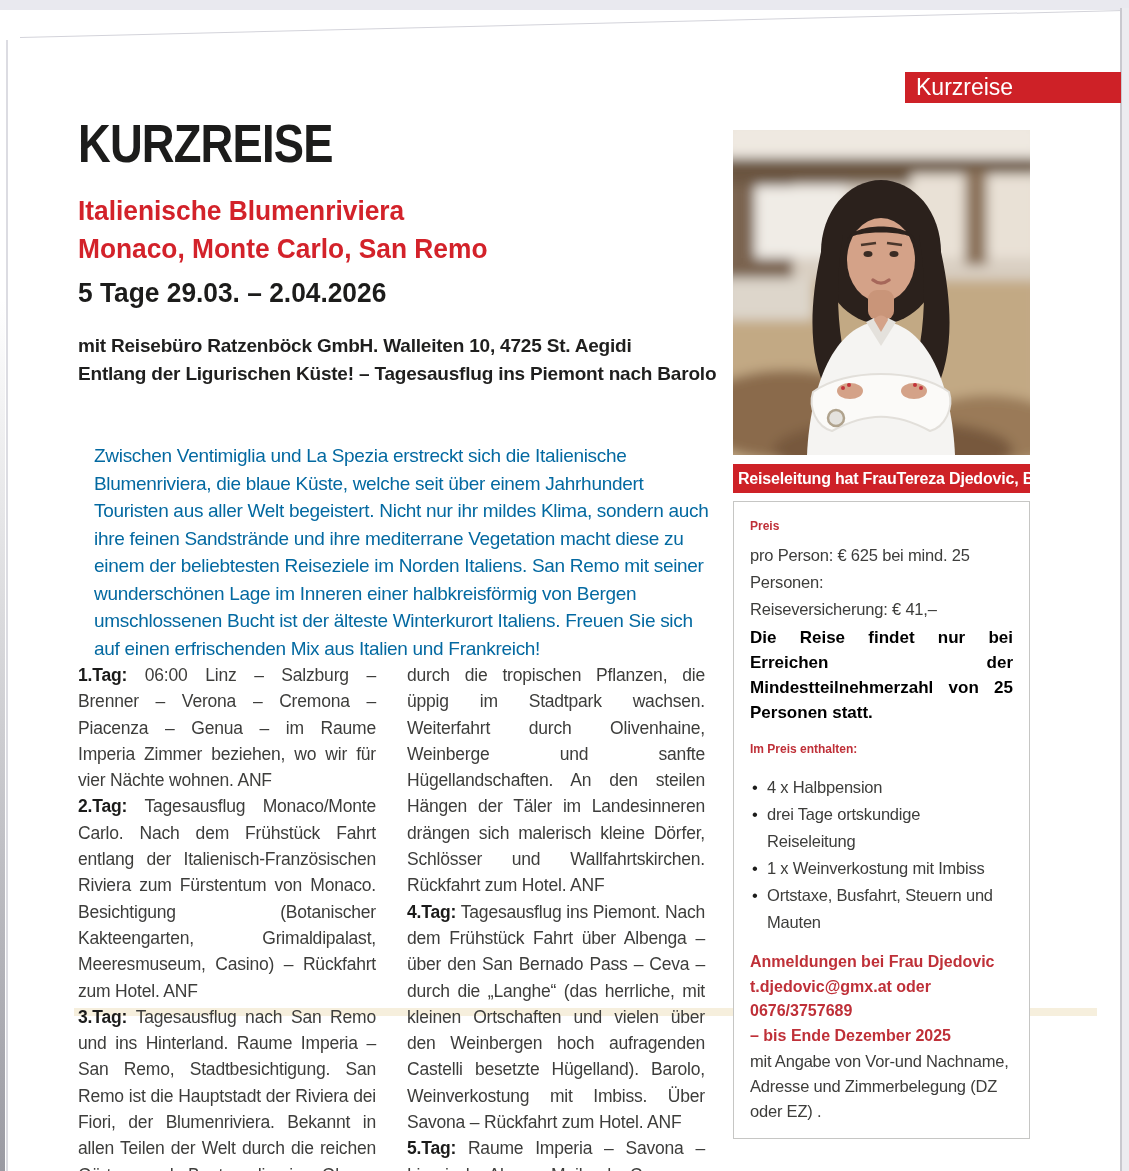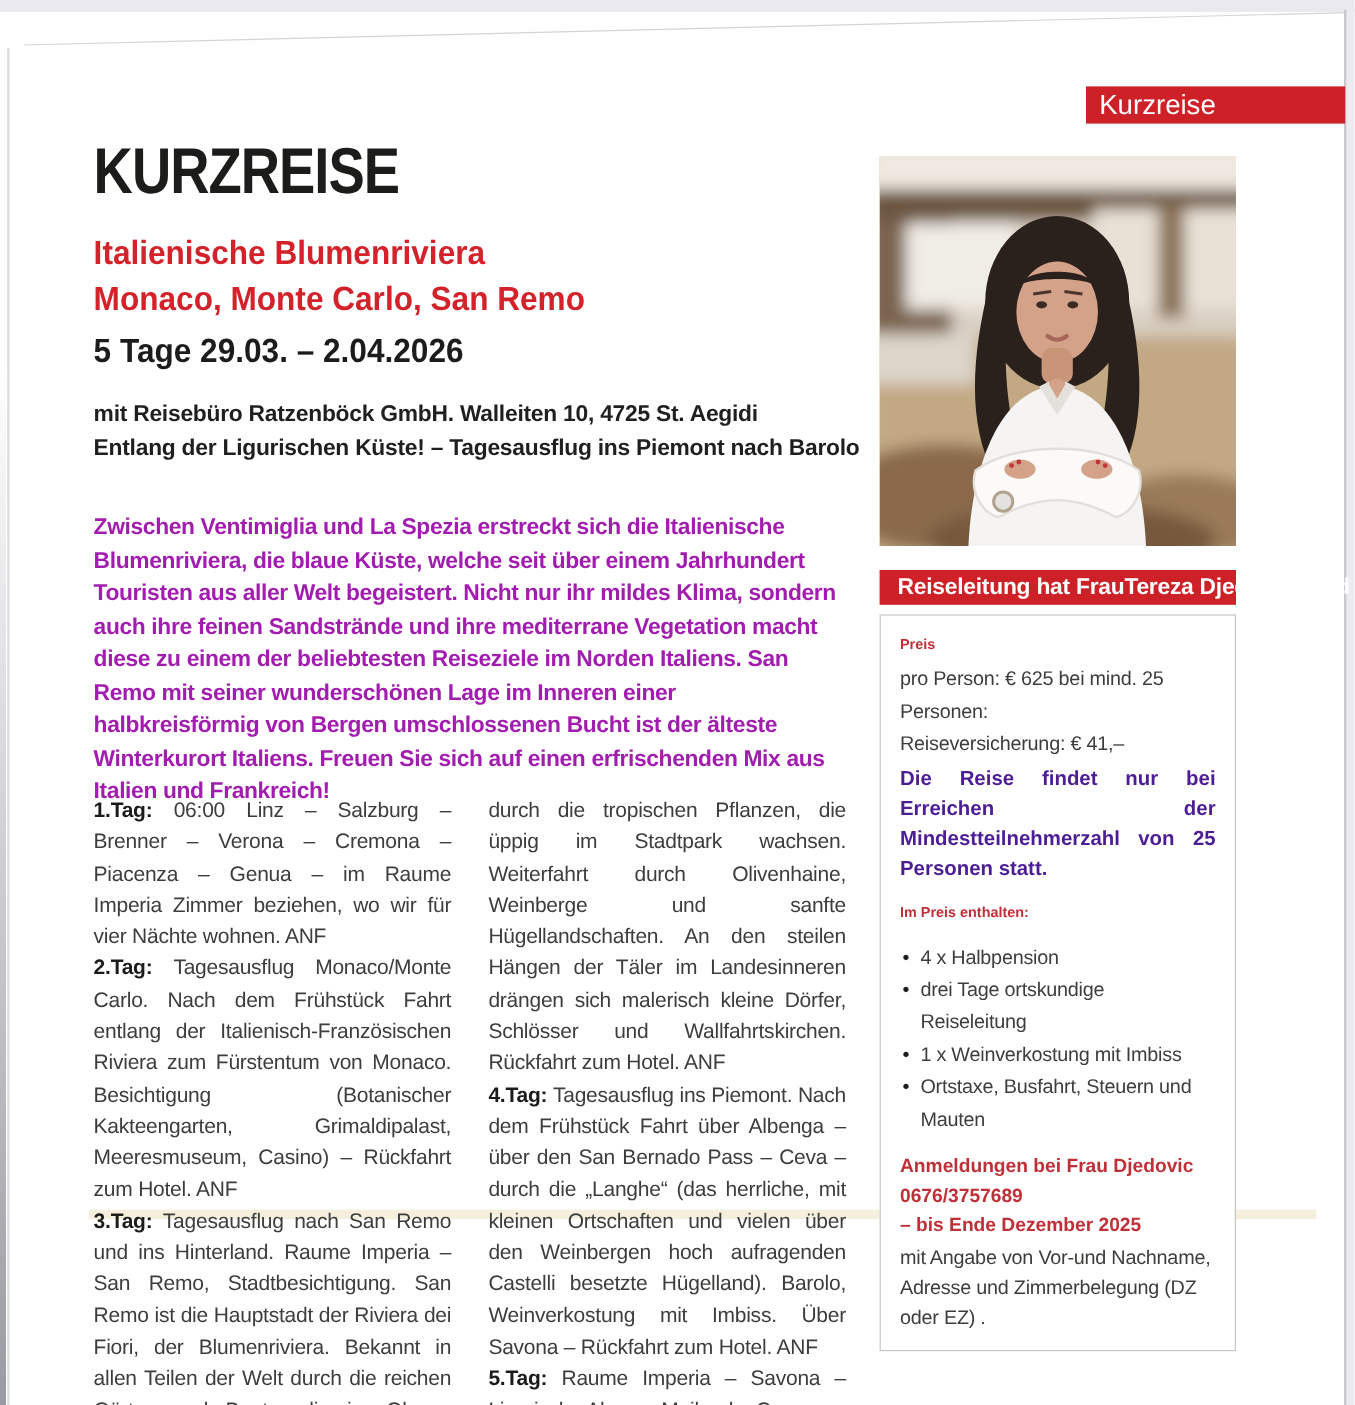--- a/index.html
+++ b/index.html
@@ -44,48 +44,48 @@
     font-size:28px;font-weight:bold;color:#1c1c1b;white-space:nowrap;
   }
   .date-line .sx{display:inline-block;transform:scaleX(.94);transform-origin:0 50%;}
   .info-lines{
     position:absolute;left:78px;top:332px;
     font-size:19px;line-height:28px;font-weight:bold;color:#1f1f1e;letter-spacing:-.2px;white-space:nowrap;
   }
 
   
   .intro{
-    position:absolute;left:78px;top:426px;width:624px;margin:0;
-    font-size:19px;line-height:27.5px;letter-spacing:-.3px;color:#a21caf;font-weight:bold;
+    position:absolute;left:78px;top:426px;width:624px;margin:16px;
+    font-size:19px;line-height:27.5px;letter-spacing:-.3px;color:#0369a1;
   }
 
   
   .columns{position:absolute;left:78px;top:662px;width:628px;display:flex;gap:31px;}
   .col{width:298px;text-align:justify;font-size:17.5px;line-height:26.3px;letter-spacing:-.2px;color:#3d3d3b;}
   .col p{margin:0;}
   .day-label{font-weight:bold;color:#1b1b1a;}
   .day-label:not(:empty)::after{content:" ";}
 
   
   .sidebar{position:absolute;left:733px;top:130px;width:297px;}
   .photo{width:297px;height:325px;overflow:hidden;background:#cbbda9;}
   .photo svg{display:block;}
   .photo-caption{
-    margin-top:20px;background:#ce2127;color:#fff;
-    font-size:19px;font-weight:bold;line-height:29px;height:29px;
-    padding:0 15px;letter-spacing:-.2px;white-space:nowrap;
+    margin-top:9px;background:#ce2127;color:#fff;
+    font-size:16px;font-weight:bold;line-height:29px;height:29px;
+    padding:0 5px;letter-spacing:-.2px;white-space:nowrap;
   }
   .price-box{
     margin-top:8px;border:1px solid #c6c6c4;background:#fff;
     padding:12px 16px 14px 16px;font-size:16.5px;color:#3d3d3b;
   }
   .red-h{color:#bf3038;font-weight:bold;font-size:12px;line-height:25px;margin:0 0 3px 0;}
   .red-h.included-h{margin-top:12px;margin-bottom:4px;}
   .pline{line-height:27px;letter-spacing:-.2px;}
-  .notice{margin:2px 0 0 0;font-weight:bold;color:#4c1d95;line-height:25px;font-size:17px;text-align:justify;}
+  .notice{margin:2px 0 0 0;font-weight:bold;color:#000000;line-height:25px;font-size:17px;text-align:justify;}
   .included-list{list-style:none;margin:12px 0 0 0;padding:0;}
   .included-list li{position:relative;padding-left:17px;line-height:27px;letter-spacing:-.2px;}
   .included-list li::before{content:"•";position:absolute;left:2px;color:#1d1d1b;}
   .registration{margin-top:14px;color:#bf3038;font-weight:bold;font-size:16px;}
   .registration .rline{line-height:24.5px;}
   .reg-note{margin:1px 0 0 0;line-height:25px;letter-spacing:-.2px;}
 </style>
 </head>
 <body>
 
@@ -206,20 +206,21 @@
 
       <li>4 x Halbpension</li>
           <li>drei Tage ortskundige Reiseleitung</li>
           <li>1 x Weinverkostung mit Imbiss</li>
           <li>Ortstaxe, Busfahrt, Steuern und Mauten</li>
         </ul>
 
       <div class="registration">
 
       <div class="rline">Anmeldungen bei Frau Djedovic</div>
+          <div class="rline">t.djedovic@gmx.at  oder</div>
           <div class="rline">0676/3757689</div>
           <div class="rline">– bis Ende Dezember 2025</div>
         </div>
       <p class="reg-note">mit Angabe von Vor-und Nachname, Adresse und Zimmerbelegung (DZ oder EZ) .</p>
     </div>
 
   </aside>
 
 </div>
 

